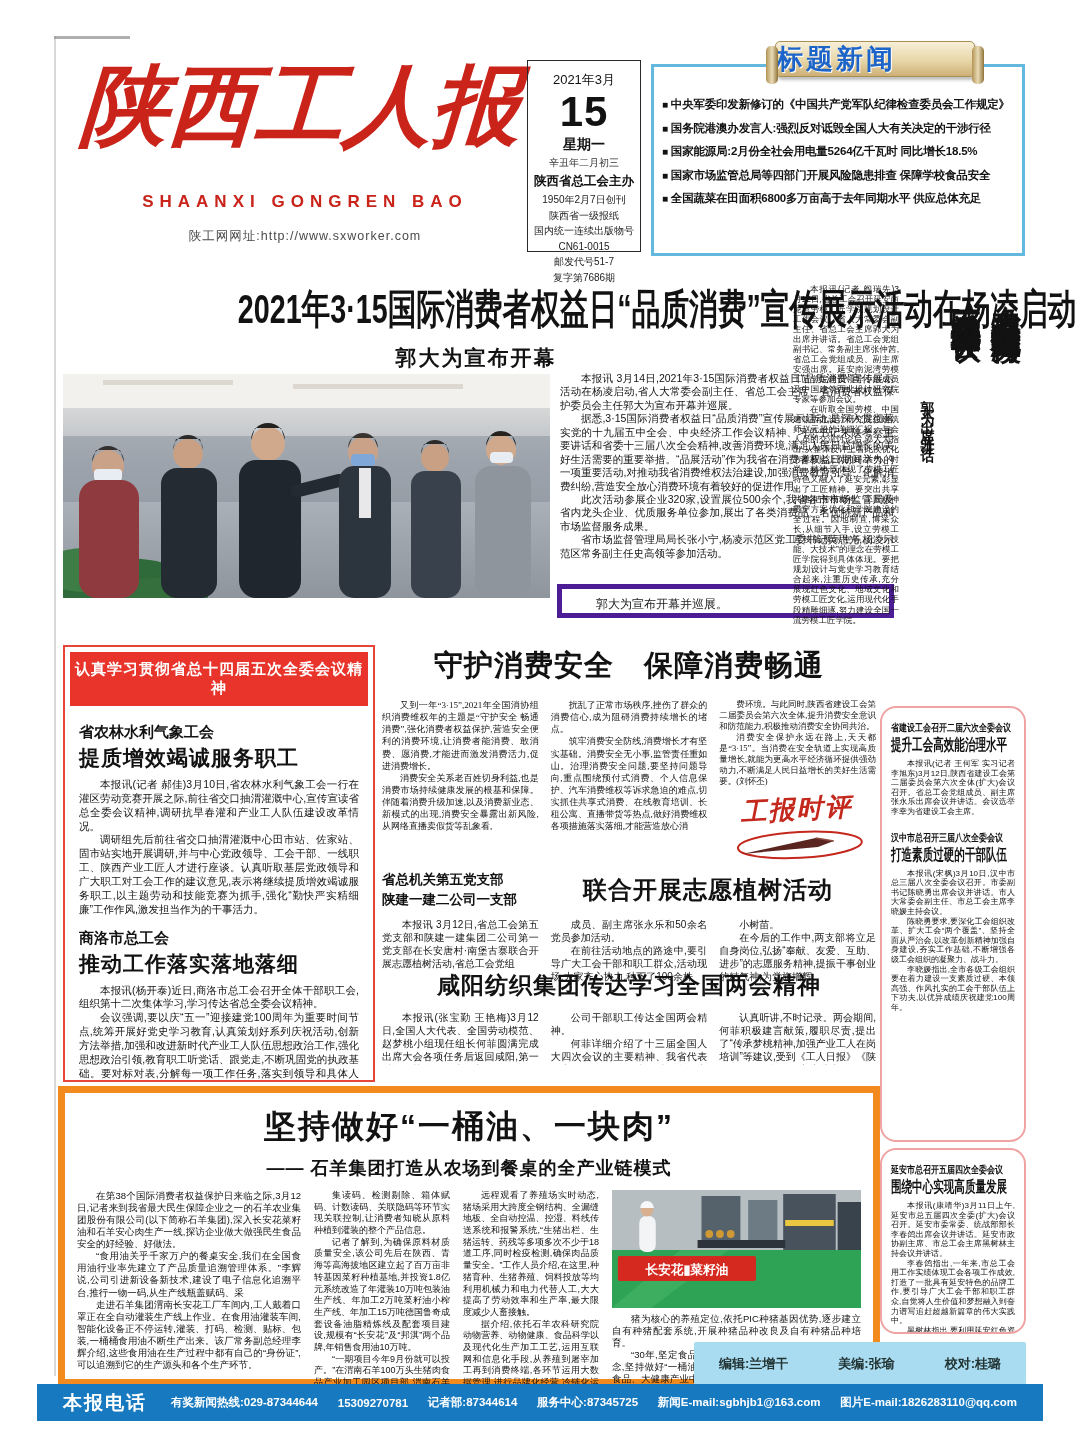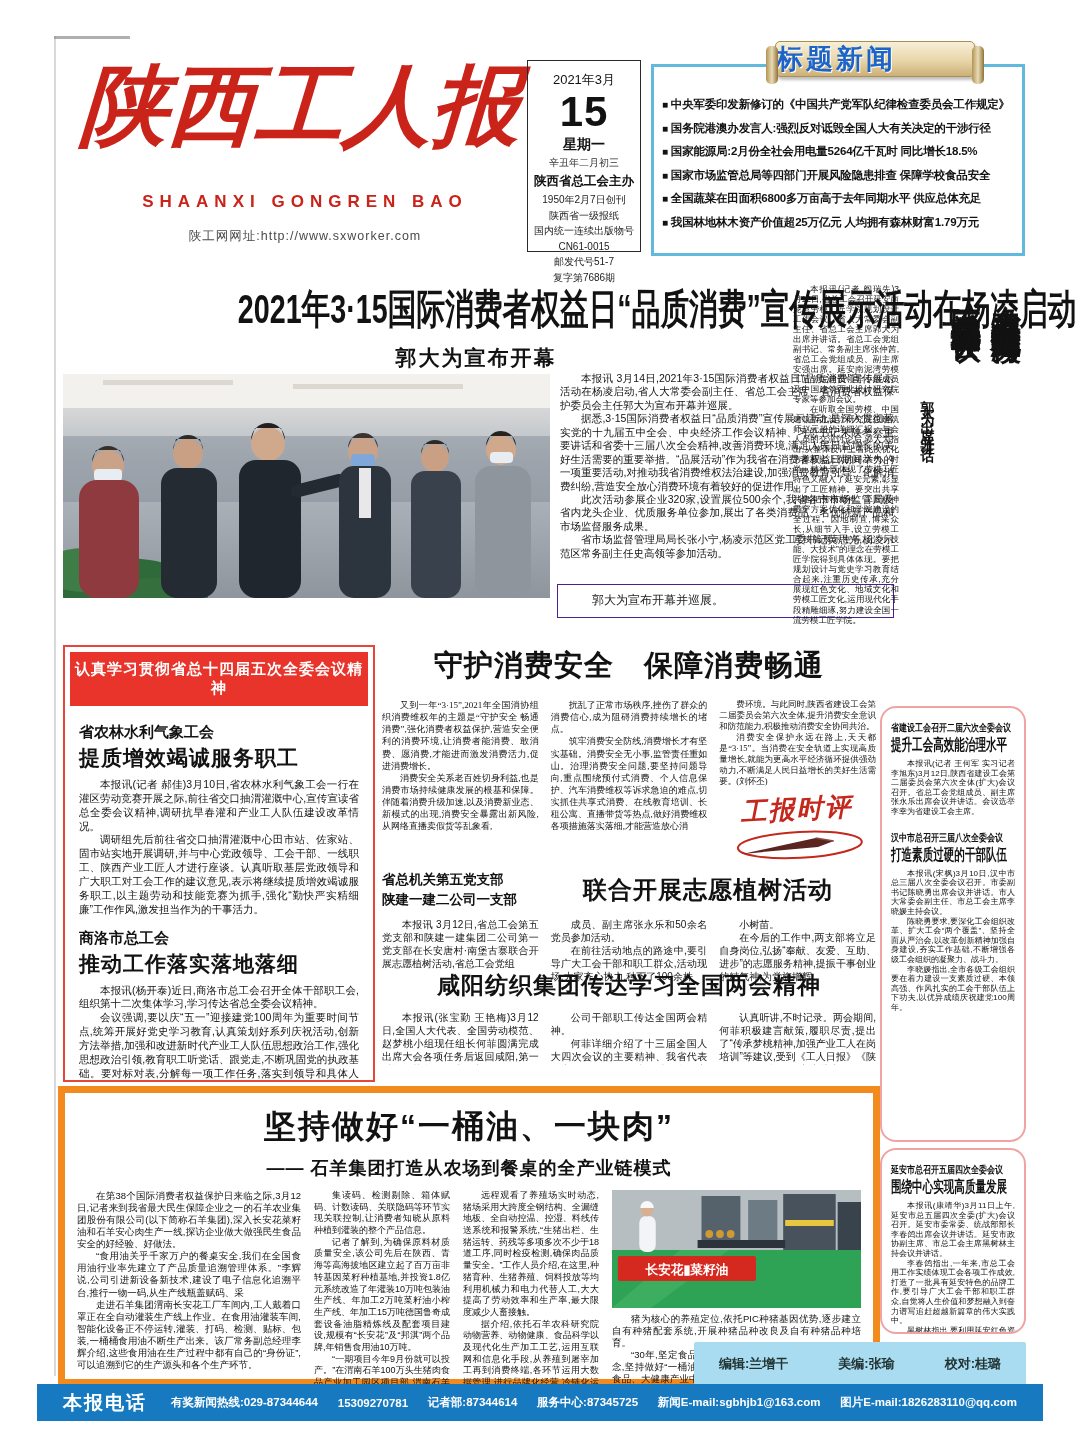--- a/index.html
+++ b/index.html
@@ -38,21 +38,21 @@
   .news-list li { font-size:11.5px; font-weight:800; line-height:2.05; letter-spacing:-0.2px; white-space:nowrap; overflow:hidden; }
   .news-list li:before { content:"■"; font-size:10px; margin-right:3px; }
 
   
   .lead-headline { left:58px; top:282px; width:836px; text-align:center; }
   .lead-headline span { display:inline-block; white-space:nowrap; font-size:41px; font-weight:900; letter-spacing:0px; transform:scaleX(.70); transform-origin:center; }
   .lead-subhead { left:58px; top:344px; width:836px; text-align:center; font-size:21px; font-weight:700; letter-spacing:2px; }
   .lead-photo { left:63px; top:374px; width:487px; height:224px; overflow:hidden; background:#9aa0a6; }
   .lead-body { left:560px; top:372px; width:334px; height:206px; overflow:hidden; font-size:10.5px; line-height:1.28; text-align:justify; }
   .lead-body p, .jp p { text-indent:2em; text-align:justify; }
-  .lead-caption { left:557px; top:584px; width:337px; height:34px; border:1px solid #4c1d95; font-family:"Liberation Serif",serif; font-size:12px; padding:7px 10px 0 10px; text-indent:2em; color:#222; }
+  .lead-caption { left:557px; top:584px; width:337px; height:34px; border:5px solid #4c1d95; font-family:"Liberation Serif",serif; font-size:12px; padding:7px 10px 0 10px; text-indent:2em; color:#222; }
 
   
   .right-lead-body { left:793px; top:284px; width:106px; height:414px; overflow:hidden; font-size:8.5px; line-height:1.18; text-align:justify; }
   .right-lead-body p { text-indent:2em; }
   .right-lead-head { top:286px; right:54px; height:420px; writing-mode:vertical-rl; text-orientation:upright; }
   .v-line { font-size:30px; font-weight:900; letter-spacing:2px; line-height:40px; }
   .v-sub  { font-size:14px; font-weight:600; letter-spacing:7px; line-height:36px; padding-top:102px; }
 
   
   .study-box { left:63px; top:645px; width:312px; height:437px; border:2px solid #e8453a; overflow:hidden; }
@@ -145,21 +145,20 @@
 <div class="abs news-box">
   <div class="news-ribbon">
     <span class="news-ribbon-text">标题新闻</span>
   </div>
   <ul class="news-list">
       <li>中央军委印发新修订的《中国共产党军队纪律检查委员会工作规定》</li>
       <li>国务院港澳办发言人:强烈反对诋毁全国人大有关决定的干涉行径</li>
       <li>国家能源局:2月份全社会用电量5264亿千瓦时 同比增长18.5%</li>
       <li>国家市场监管总局等四部门开展风险隐患排查 保障学校食品安全</li>
       <li>全国蔬菜在田面积6800多万亩高于去年同期水平 供应总体充足</li>
-      <li>我国林地林木资产价值超25万亿元 人均拥有森林财富1.79万元</li>
     </ul>
 </div>
 
 <div class="abs lead-headline"><span>2021年3·15国际消费者权益日“品质消费”宣传展示活动在杨凌启动</span></div>
 <div class="abs lead-subhead">郭大为宣布开幕</div>
 
 <div class="abs lead-photo">
   <svg width="487" height="224" viewBox="0 0 487 224">
     <defs>
       <linearGradient id="bg1" x1="0" y1="0" x2="0" y2="1">

